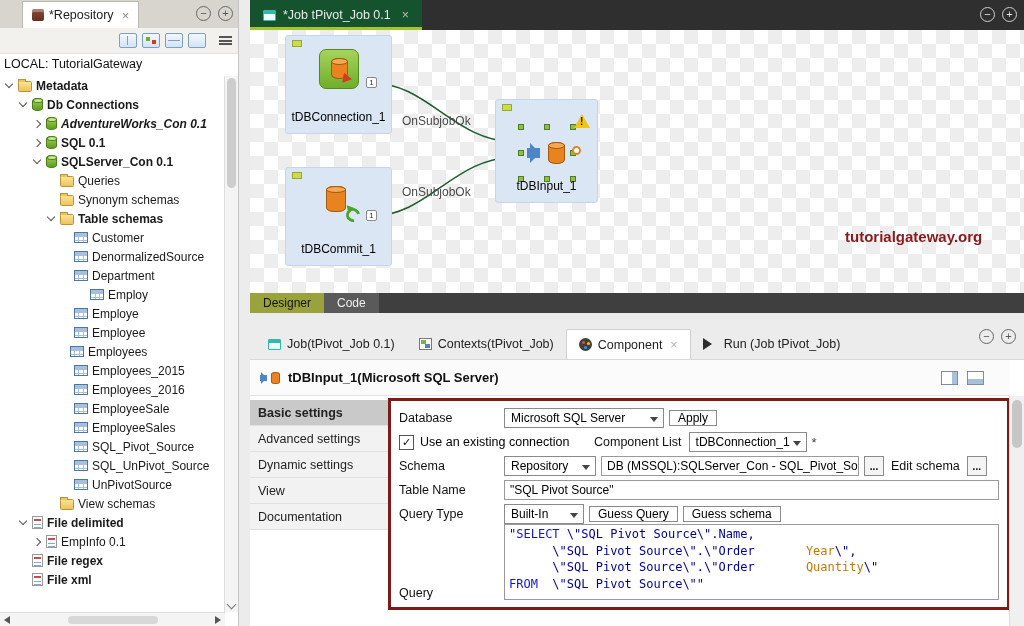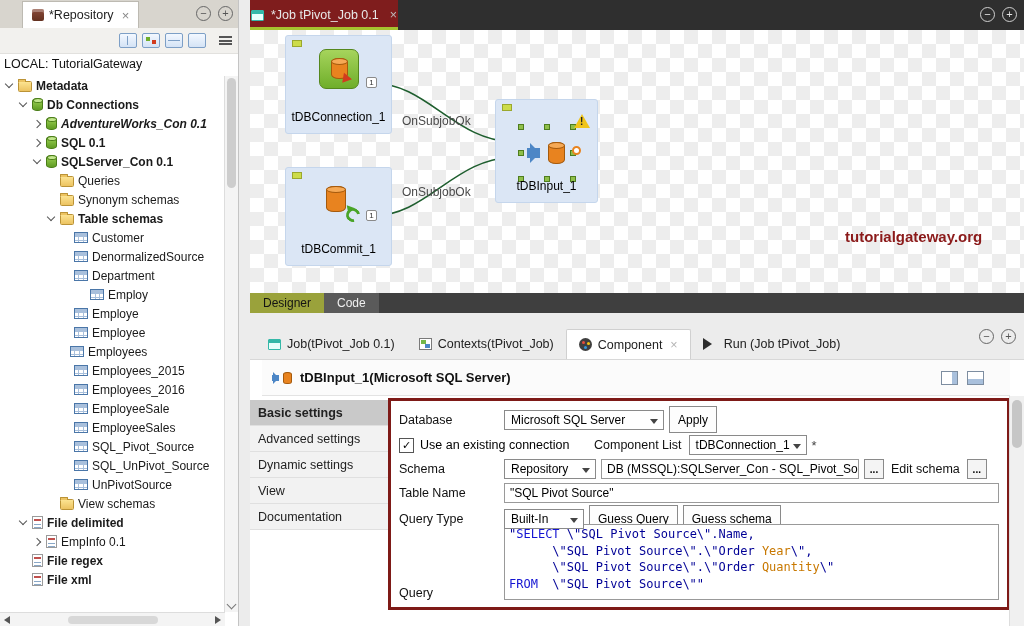--- a/index.html
+++ b/index.html
@@ -46,21 +46,21 @@
   .lvthumb{position:absolute;left:2px;right:2px;top:2px;height:110px;background:#cdcdcd;border-radius:5px;}
   .lvdown{position:absolute;left:3px;bottom:4px;width:6px;height:6px;border-right:1.5px solid #777;border-bottom:1.5px solid #777;transform:rotate(45deg);}
   .lhscroll{position:absolute;left:0;bottom:0;height:14px;right:13px;background:#f4f4f4;border-top:1px solid #ddd;display:flex;align-items:center;justify-content:space-between;padding:0 4px;box-sizing:border-box;}
   .arrL{width:0;height:0;border-top:4px solid transparent;border-bottom:4px solid transparent;border-right:6px solid #555;}
   .arrR{width:0;height:0;border-top:4px solid transparent;border-bottom:4px solid transparent;border-left:6px solid #555;}
   .lhthumb{height:8px;width:90px;background:#d8d8d8;border-radius:4px;}
 
   
   #main{position:absolute;left:250px;top:0;right:0;bottom:0;background:#fff;}
   .etabbar{position:absolute;left:0;top:0;right:0;height:30px;background:#2f2f2f;display:flex;align-items:stretch;}
-  .etab{display:flex;align-items:center;gap:7px;padding:0 1px;background:#7f1d1d;color:#e8e8e8;font-size:12.5px;position:relative;}
+  .etab{display:flex;align-items:center;gap:7px;padding:0 13px;background:#14532d;color:#e8e8e8;font-size:12.5px;position:relative;}
   .etab.active::after{content:"";position:absolute;left:0;right:0;bottom:0;height:3px;background:var(--accent-green,#a6c32f);}
   .job-ic{width:13px;height:11px;border:1px solid #35b8a8;background:linear-gradient(#35b8a8 0,#35b8a8 3px,#e8fffb 3px);border-radius:1px;flex:none;box-sizing:border-box;}
   .tclose2{color:#bbb;margin-left:4px;}
   .etabbar .circ-group{position:absolute;right:7px;top:7px;}
 
   .canvas{position:absolute;left:0;top:30px;right:0;height:263px;overflow:hidden;background-color:#fff;background-image:linear-gradient(45deg,#ededed 25%,transparent 25%,transparent 75%,#ededed 75%),linear-gradient(45deg,#ededed 25%,transparent 25%,transparent 75%,#ededed 75%);background-size:28px 28px;background-position:0 0,14px 14px;}
   .links{position:absolute;left:0;top:0;}
   .comp{position:absolute;width:107px;height:99px;background:#dbe6f5;border:1px solid #c5d6ec;border-radius:3px;box-sizing:border-box;}
   .note{position:absolute;left:6px;top:4px;width:10px;height:7px;background:#cddc4a;border:1px solid #9aa82e;box-sizing:border-box;}
   .cicon{position:absolute;left:33px;top:13px;width:40px;height:40px;}
@@ -95,21 +95,21 @@
   .btab.active{background:#fff;border:1px solid #d0d0d0;border-bottom:none;border-radius:2px 2px 0 0;}
   .btab .x{color:#b5b5b5;margin-left:2px;}
   .btabbar .circ-group{position:absolute;right:8px;top:16px;}
   .ic-ctx{width:13px;height:12px;border:1px solid #7a7a7a;background:#fff;position:relative;flex:none;box-sizing:border-box;}
   .ic-ctx::before{content:"";position:absolute;left:1px;top:1px;width:5px;height:4px;background:#74b749;}
   .ic-ctx::after{content:"";position:absolute;right:1px;bottom:1px;width:5px;height:4px;background:#4c86c6;}
   .ic-comp{width:13px;height:13px;border-radius:50%;background:#3f3f3f;position:relative;flex:none;}
   .ic-comp::before{content:"";position:absolute;left:3px;top:3px;width:3px;height:3px;border-radius:50%;background:#e74c3c;box-shadow:5px 1px 0 #f1c40f,2px 5px 0 #3498db;}
   .ic-run{width:0;height:0;border:6px solid transparent;border-left:9px solid #2d2d2d;flex:none;}
 
-  .bheader{position:absolute;left:12px;top:360px;right:14px;height:36px;background:#fbfbfb;display:flex;align-items:center;padding-left:10px;border-bottom:1px solid #e3e3e3;box-sizing:border-box;}
+  .bheader{position:absolute;left:0;top:360px;right:14px;height:36px;background:#fbfbfb;display:flex;align-items:center;padding-left:10px;border-bottom:1px solid #e3e3e3;box-sizing:border-box;}
   .btitle{font-weight:bold;font-size:13px;margin-left:8px;color:#111;}
   .hicons{position:absolute;right:26px;display:flex;gap:9px;}
   .hic{width:17px;height:14px;border:1px solid #7d8da0;background:#fff;position:relative;box-sizing:border-box;}
   .hic.cols::before{content:"";position:absolute;right:0;top:0;bottom:0;width:5px;background:#a9c0dc;}
   .hic.rows::before{content:"";position:absolute;left:0;right:0;bottom:0;height:5px;background:#a9c0dc;}
   .ic-input-sm{width:20px;height:16px;position:relative;flex:none;}
   .ic-input-sm .sarr{position:absolute;left:0;top:5px;width:7px;height:6px;background:#4c86c6;}
   .ic-input-sm .sarr::after{content:"";position:absolute;right:-6px;top:-3px;border:6px solid transparent;border-left:6px solid #4c86c6;}
   .ic-input-sm .cylmini{position:absolute;right:0;top:2px;width:9px;height:12px;background:#e8831f;border:1px solid #a55a0c;border-radius:4px/2.5px;box-sizing:border-box;}
 
@@ -117,31 +117,31 @@
   .snav{position:absolute;left:0;top:4px;width:138px;}
   .snav-item{height:25px;display:flex;align-items:center;padding-left:8px;font-size:12.5px;background:#f2f2f2;border-bottom:1px solid #e0e0e0;color:#222;}
   .snav-item.active{background:#c9c9c9;font-weight:bold;}
 
   .redbox{position:absolute;left:138px;top:2px;right:0;bottom:16px;border:3px solid var(--redbox,#7e1a17);background:#fff;padding:7px 8px;display:flex;flex-direction:column;gap:4px;overflow:hidden;box-sizing:border-box;}
   .frow{display:flex;align-items:center;gap:5px;min-height:20px;}
   .frow.qrow{align-items:flex-end;}
   .flabel{width:100px;flex:none;font-size:12.5px;color:#111;}
   .sel{display:inline-flex;align-items:center;height:20px;border:1px solid #8a8a8a;background:#fff;padding:0 18px 0 6px;position:relative;font-size:12px;box-sizing:border-box;white-space:nowrap;}
   .sel::after{content:"";position:absolute;right:5px;top:8px;border:4px solid transparent;border-top:5px solid #444;}
-  .btn{height:27px;border:1px solid #8a8a8a;background:#fdfdfd;padding:0 8px;font-size:12px;display:inline-flex;align-items:center;box-sizing:border-box;white-space:nowrap;}
+  .btn{height:16px;border:1px solid #8a8a8a;background:#fdfdfd;padding:0 8px;font-size:12px;display:inline-flex;align-items:center;box-sizing:border-box;white-space:nowrap;}
   .fld{height:20px;border:1px solid #9a9a9a;background:#fff;padding:0 5px;font-size:12px;display:inline-flex;align-items:center;white-space:nowrap;overflow:hidden;box-sizing:border-box;}
   .dots{width:18px;height:18px;border:1px solid #8a8a8a;background:#f4f4f4;display:inline-flex;align-items:center;justify-content:center;font-weight:bold;font-size:10px;flex:none;}
   .cb{width:13px;height:13px;border:1px solid #555;background:#fff;display:inline-flex;align-items:center;justify-content:center;font-size:11px;flex:none;box-sizing:content-box;}
   .grp{display:flex;align-items:center;gap:6px;width:188px;flex:none;}
   .star{color:#444;font-size:13px;}
   .editlbl{font-size:12.5px;color:#111;margin:0 2px;}
   .qeditor{flex:1;min-height:72px;border:1px solid #999;background:#fff;font-family:"DejaVu Sans Mono",monospace;font-size:12px;line-height:16.5px;padding:1px 4px;white-space:pre;overflow:hidden;}
   .qline .kw{color:var(--kw,#1414d2);}
   .qline .str{color:var(--str,#000096);}
-  .qline .fn{color:var(--fn,#c87800);}
+  .qline .fn{color:var(--fn,#c87800);margin-left:44px;}
 
   .bvscroll{position:absolute;right:0;top:396px;width:14px;bottom:0;background:#f0f0f0;border-left:1px solid #ddd;}
   .bvthumb{position:absolute;left:2px;right:2px;top:4px;height:48px;background:#c6c6c6;border-radius:6px;}
 </style>
 </head>
 <body>
 
 <div id="app">
 
   <aside id="left">

